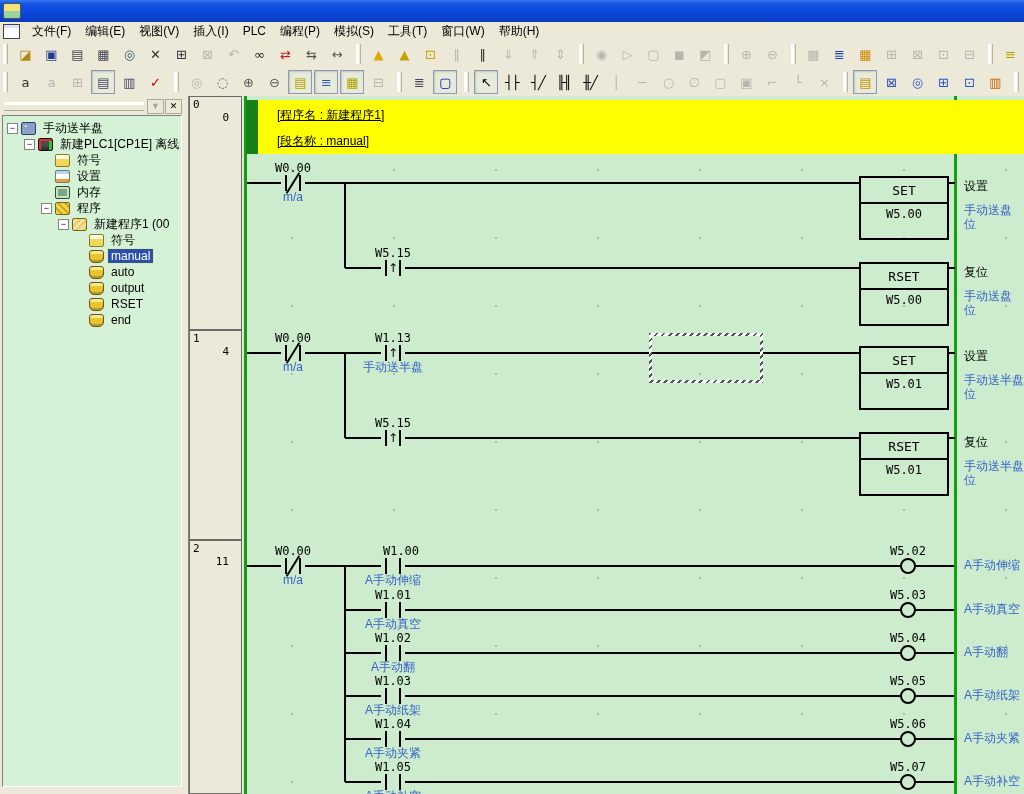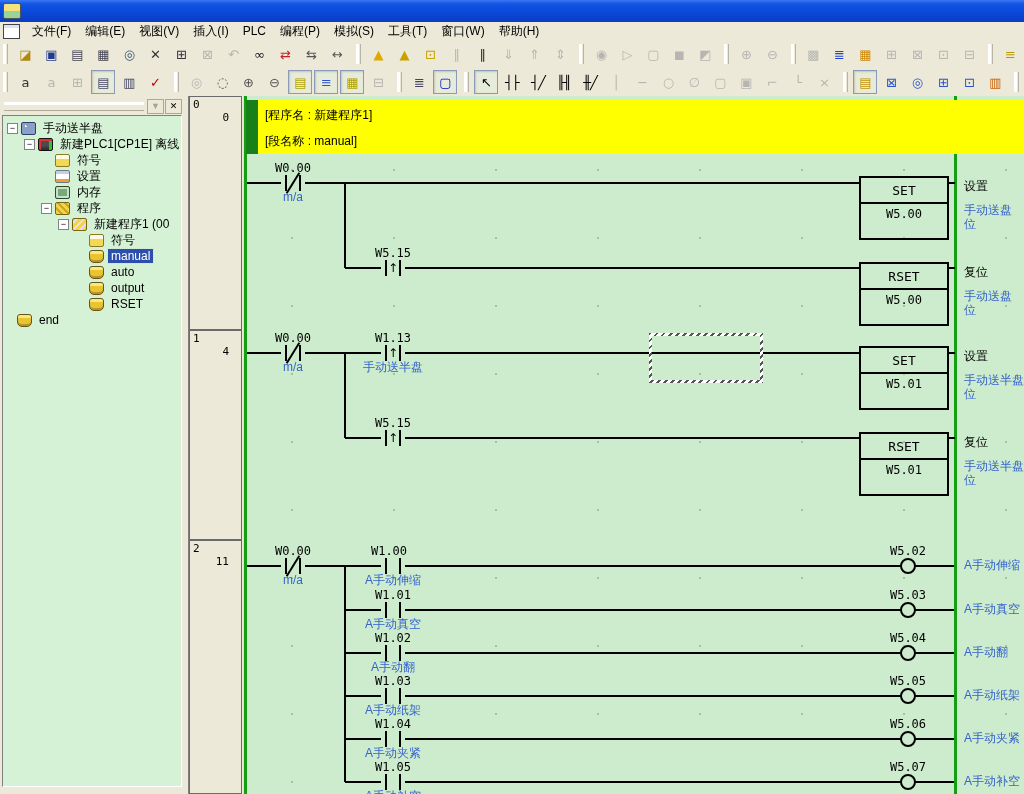--- a/index.html
+++ b/index.html
@@ -69,21 +69,21 @@
     background-image:radial-gradient(#9fc49f 1px,transparent 1.4px);
     background-size:102px 68px;background-position:100px 40px;}
   .rail{position:absolute;width:3px;background:#12a012;top:0;height:698px;}
   .margin-col{position:absolute;left:0;top:0;width:54px;height:698px;background:#ece9d8;}
   .mcell{position:absolute;left:0;width:53px;border:1px solid #6a6a6a;background:#ece9d8;box-sizing:border-box;
     font-family:"DejaVu Sans Mono",monospace;font-size:11px;color:#000;}
   .mcell .rnum{position:absolute;left:3px;top:1px;}
   .mcell .rstep{position:absolute;right:12px;top:14px;}
   .lheader-bar{position:absolute;left:57px;top:4px;width:12px;height:54px;background:#188018;}
   .lheader{position:absolute;left:69px;top:4px;right:0;height:54px;background:#ffff00;color:#000;}
-  .lheader div{position:absolute;left:7px;white-space:nowrap;}
+  .lheader div{position:absolute;left:19px;white-space:nowrap;text-decoration:underline;}
   .hl{position:absolute;height:2px;background:#000;}
   .vl{position:absolute;width:2px;background:#000;}
   .contact{position:absolute;width:24px;height:20px;background:#cdeccd;}
   .contact .bar{position:absolute;top:2px;width:2px;height:16px;background:#000;}
   .contact .b1{left:4px;} .contact .b2{right:4px;}
   .contact .slash{position:absolute;left:11px;top:-2px;width:2px;height:24px;background:#000;transform:rotate(32deg);}
   .contact .arrow{position:absolute;left:0;right:0;top:2px;text-align:center;font-size:12px;line-height:16px;color:#000;
     font-family:"DejaVu Sans",sans-serif;}
   .coil{position:absolute;width:16px;height:16px;border:2px solid #000;border-radius:50%;background:#cdeccd;box-sizing:border-box;}
   .ibox{position:absolute;border:2px solid #000;box-sizing:border-box;font-family:"DejaVu Sans Mono",monospace;color:#000;}
@@ -291,21 +291,21 @@
         <div class="trow" style="padding-left: 72px;">
           <span class="texp none"></span>
           <span class="ticon ti-section"></span>
           <span class="tlabel">output</span>
         </div>
         <div class="trow" style="padding-left: 72px;">
           <span class="texp none"></span>
           <span class="ticon ti-section"></span>
           <span class="tlabel">RSET</span>
         </div>
-        <div class="trow" style="">
+        <div class="trow" style="padding-left: 72px;">
           <span class="texp none"></span>
           <span class="ticon ti-section"></span>
           <span class="tlabel">end</span>
         </div>
       </div>
   </div>
   <div id="splitter"></div>
   <div id="ladder">
     <div id="dots"></div>
     <div class="rail" style="left:55px"></div>
@@ -412,21 +412,21 @@
           <span class="bar b1"></span>
           <span class="bar b2"></span>
           <span class="slash"></span>
         </div>
         <div class="ltext mono ctr" style="top: 449px; left: 44px;">W0.00</div>
         <div class="ltext blue ctr" style="top: 478px; left: 44px;">m/a</div>
         <div class="contact" style="left: 192px; top: 460px;">
           <span class="bar b1"></span>
           <span class="bar b2"></span>
         </div>
-        <div class="ltext mono ctr" style="top: 449px; left: 140px;">W1.00</div>
+        <div class="ltext mono ctr" style="top: 449px; left: 152px;">W1.00</div>
         <div class="ltext blue ctr" style="top: 478px; left: 144px;">A手动伸缩</div>
         <div class="coil" style="left: 711px; top: 462px;"></div>
         <div class="ltext mono ctr" style="top: 449px; left: 659px;">W5.02</div>
         <div class="ltext blue lft" style="top: 463px; left: 775px;">A手动伸缩</div>
         <div class="contact" style="left: 192px; top: 504px;">
           <span class="bar b1"></span>
           <span class="bar b2"></span>
         </div>
         <div class="ltext mono ctr" style="top: 493px; left: 144px;">W1.01</div>
         <div class="ltext blue ctr" style="top: 522px; left: 144px;">A手动真空</div>

